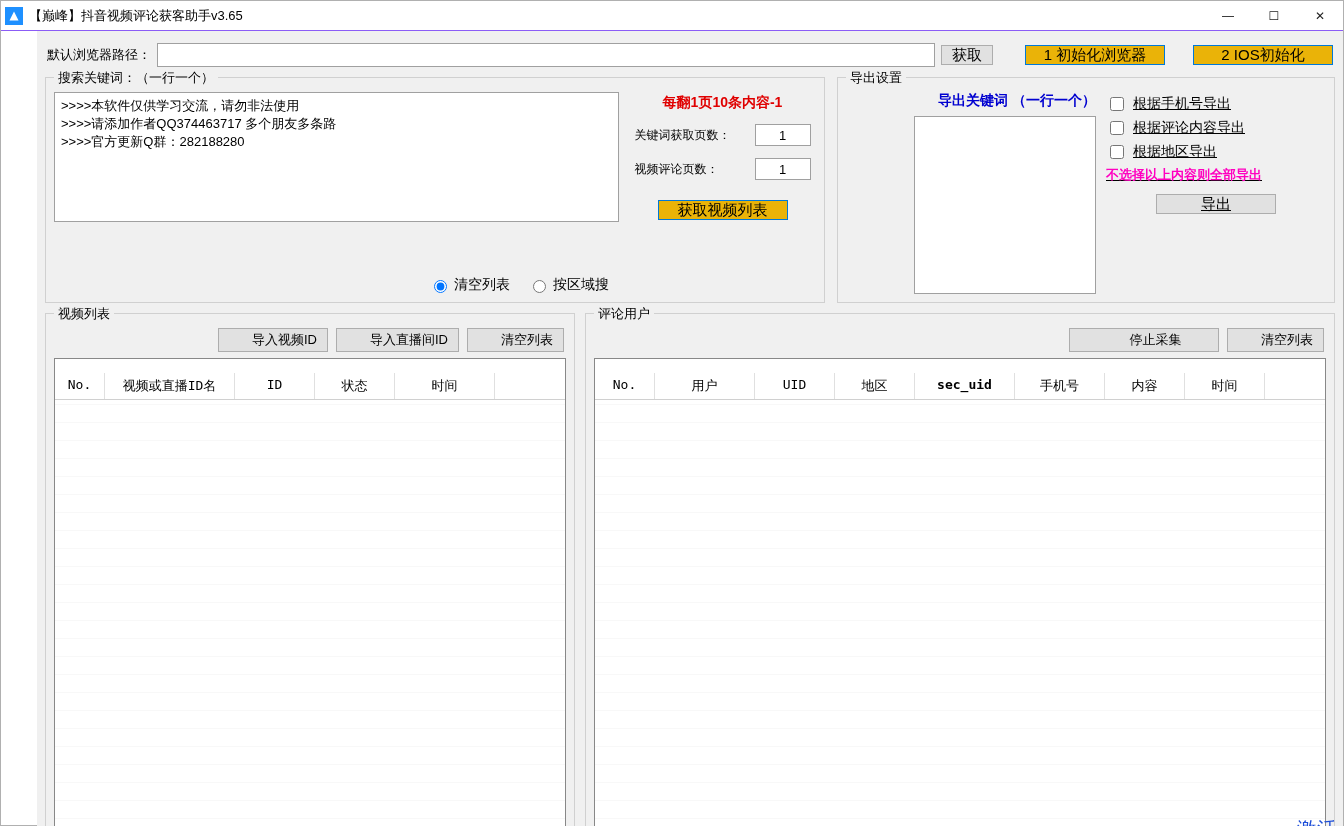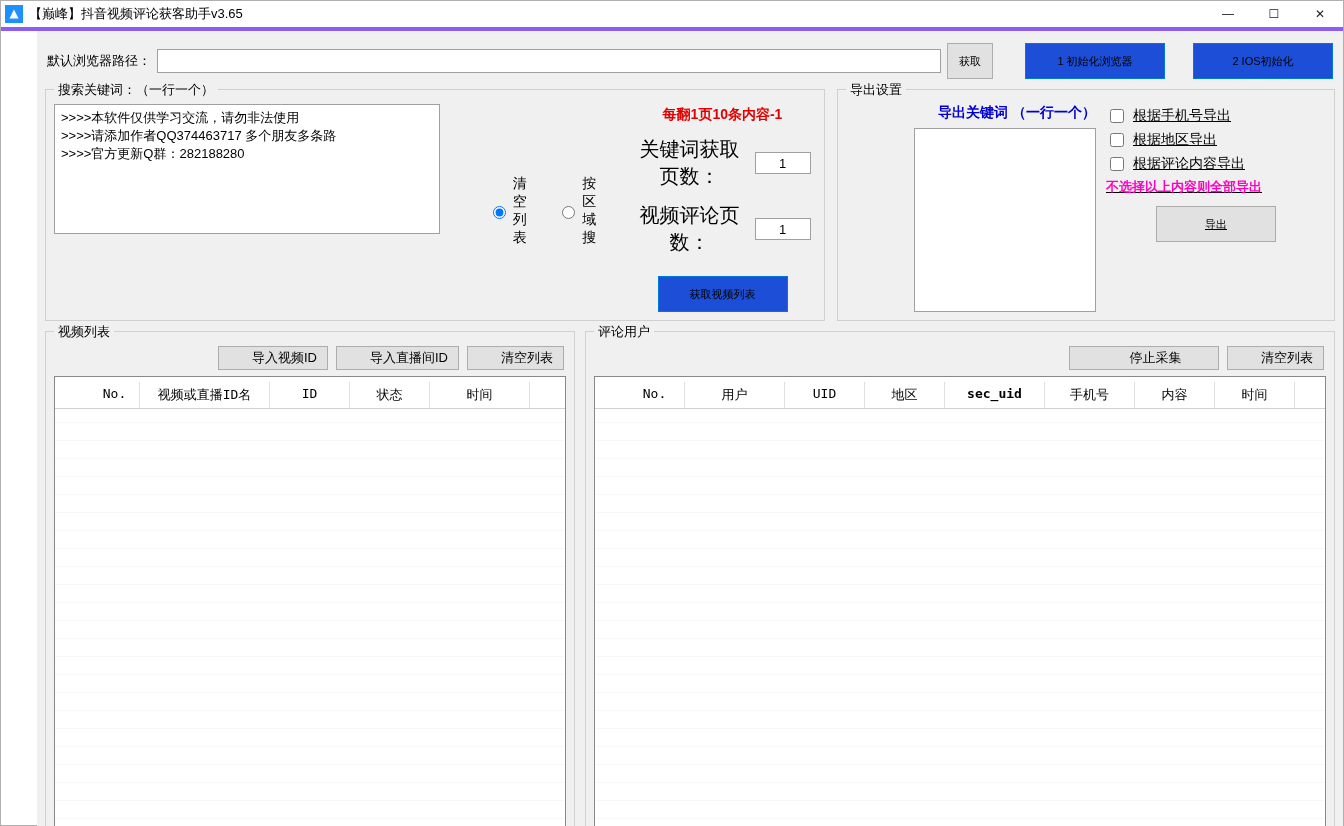--- a/index.html
+++ b/index.html
@@ -14,21 +14,21 @@
     width: 1344px; height: 826px;
     background: #fff;
     position: relative;
     display: flex; flex-direction: column;
     border: 1px solid #b0b0b0;
   }
   .titlebar {
     height: 30px;
     background: #fff;
     display: flex; align-items: center;
-    border-bottom: 4px solid #8b5cf6;
+    border-bottom: 1px solid #8b5cf6;
   }
   .titlebar .app-icon {
     width: 18px; height: 18px; margin: 0 6px 0 4px;
     background: #1e90ff;
     display: flex; align-items: center; justify-content: center;
     color: #fff; font-size: 10px;
   }
   .titlebar .title { flex: 0 0 auto; font-size: 13px; }
   .titlebar .spacer { flex: 1; }
   .titlebar .sysbtn {
@@ -54,29 +54,29 @@
   .lbl { font-size: 13px; }
   .input-text {
     height: 24px;
     border: 1px solid #a0a0a0;
     background: #fff;
     padding: 0 4px;
     font-size: 13px;
   }
   .input-path { flex: 1; min-width: 400px; }
   .btn {
-    height: 36px;
+    height: 20px;
     min-width: 46px;
     background: #e1e1e1;
     border: 1px solid #adadad;
-    font-size: 11px;
+    font-size: 15px;
     padding: 0 10px;
     cursor: pointer;
   }
-  .btn.blue-border { border: 1px solid #0078d7; background: #1d4ed8; }
+  .btn.blue-border { border: 1px solid #0078d7; background: #eab308; }
   .btn.wide { min-width: 140px; }
 
   
   .group {
     border: 1px solid #d0d0d0;
     position: relative;
     padding: 14px 8px 8px 8px;
     background: #f0f0f0;
   }
   .group > .legend {
@@ -87,21 +87,21 @@
     font-size: 13px;
   }
 
   .row-mid {
     display: flex; gap: 12px; align-items: stretch;
   }
   .group-search {
     width: 780px;
     display: flex; gap: 10px;
   }
-  .kw-col { width: 565px; display: flex; flex-direction: row; gap: 48px; }
+  .kw-col { width: 565px; display: flex; flex-direction: column; gap: 48px; }
   .kw-textarea {
     width: 100%; height: 130px;
     border: 1px solid #a0a0a0; background: #fff;
     font-size: 13px; padding: 4px 6px;
     font-family: inherit;
     resize: none;
     overflow-y: scroll;
     white-space: pre;
   }
   .radio-row {
@@ -111,21 +111,21 @@
   }
   .radio-row label { display: flex; align-items: center; gap: 4px; cursor: pointer; }
 
   .param-col {
     flex: 1;
     display: flex; flex-direction: column; align-items: center;
     gap: 12px; padding-top: 2px;
   }
   .red-bold { color: #e00000; font-weight: bold; font-size: 14px; }
   .param-row { display: flex; align-items: center; gap: 10px; }
-  .param-row .lbl { width: 110px; text-align: center; font-size: 20px; }
+  .param-row .lbl { width: 110px; text-align: left; font-size: 12px; }
   .param-num {
     width: 56px; height: 22px; text-align: center;
     border: 1px solid #a0a0a0; background: #fff;
     font-size: 13px;
   }
 
   .group-export {
     flex: 1;
     display: flex; gap: 10px;
   }
@@ -154,21 +154,21 @@
   }
   .btn.tool { min-width: 90px; height: 24px; font-size: 13px; padding-left: 33px; }
 
   .listview {
     flex: 1; border: 1px solid #888; background: #fff;
     overflow: auto; position: relative;
   }
   .lv-header {
     display: flex; background: #fff;
     border-bottom: 1px solid #d0d0d0;
-    position: sticky; top: 5px; justify-content: center;
+    position: sticky; top: 14px;
   }
   .lv-header .col {
     border-right: 1px solid #e0e0e0;
     padding: 4px 6px;
     font-size: 13px;
     overflow: hidden; white-space: nowrap;
     font-family: "SimSun", monospace;
     text-align: center;
   }
   .lv-body {
@@ -255,25 +255,25 @@
           <span class="blue-bold">导出关键词   （一行一个）</span>
           <textarea class="exp-textarea" style=""></textarea>
         </div>
         <div class="exp-right">
           <label class="cb-row">
             <input type="checkbox" style="">
             <span>根据手机号导出</span>
           </label>
           <label class="cb-row">
             <input type="checkbox" style="">
-            <span>根据地区导出</span>
+            <span>根据评论内容导出</span>
           </label>
           <label class="cb-row">
             <input type="checkbox" style="">
-            <span>根据评论内容导出</span>
+            <span>根据地区导出</span>
           </label>
           <div class="pink-bold">不选择以上内容则全部导出</div>
           <button class="btn btn-export">导出</button>
         </div>
       </div>
     </div>
 
     <div class="row-bottom">
 
       <div class="group group-video">

